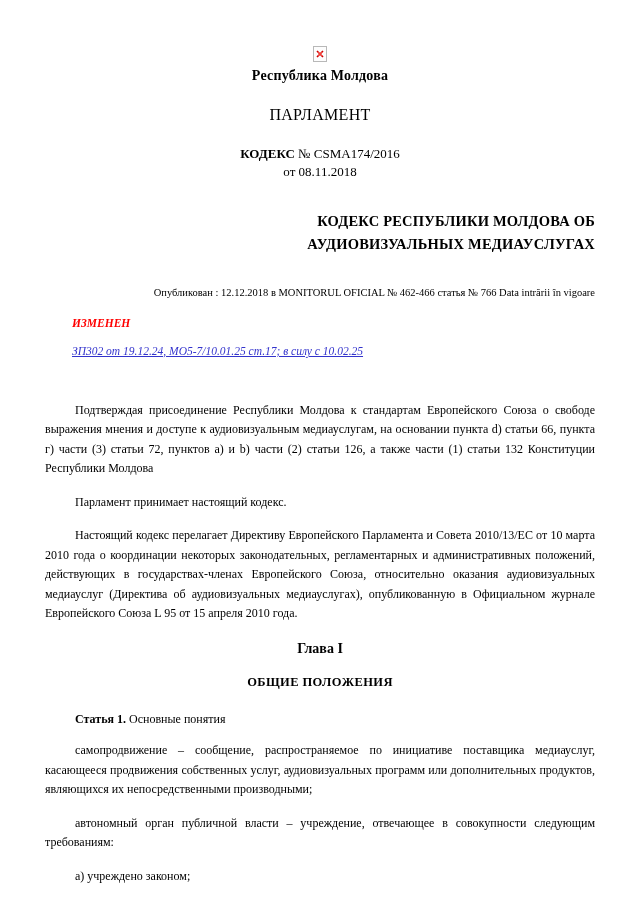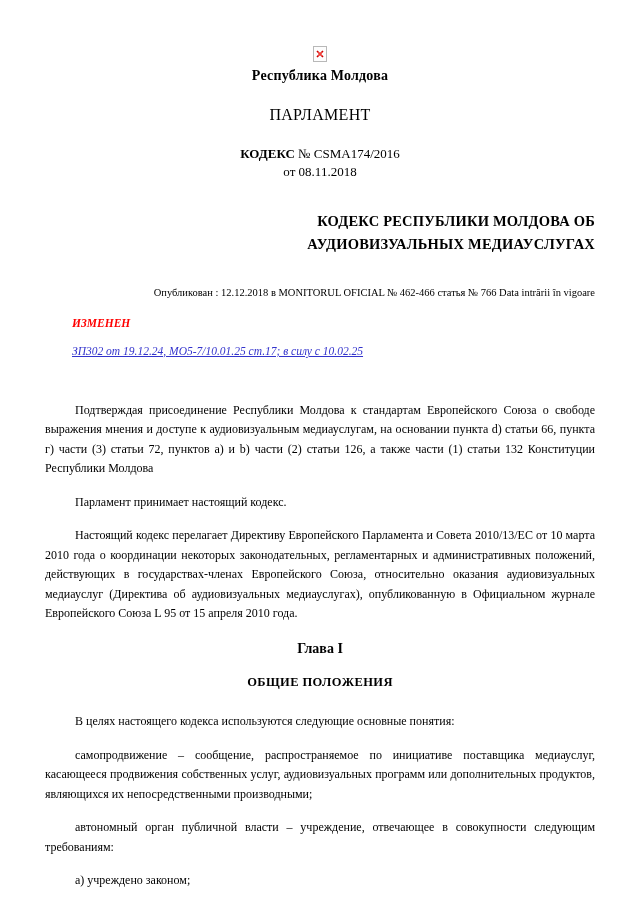--- a/index.html
+++ b/index.html
@@ -181,22 +181,24 @@
     <a href="#" style="color: rgb(51, 51, 204);">ЗП302 от 19.12.24, МО5-7/10.01.25 ст.17; в силу с 10.02.25</a>
   </div>
 
   <p class="body">Подтверждая присоединение Республики Молдова к стандартам Европейского Союза о свободе выражения мнения и доступе к аудиовизуальным медиауслугам, на основании пункта d) статьи 66, пункта г) части (3) статьи 72, пунктов a) и b) части (2) статьи 126, а также части (1) статьи 132 Конституции Республики Молдова</p>
   <p class="body">Парламент принимает настоящий кодекс.</p>
   <p class="body last-para">Настоящий кодекс перелагает Директиву Европейского Парламента и Совета 2010/13/ЕС от 10 марта 2010 года о координации некоторых законодательных, регламентарных и административных положений, действующих в государствах-членах Европейского Союза, относительно оказания аудиовизуальных медиауслуг (Директива об аудиовизуальных медиауслугах), опубликованную в Официальном журнале Европейского Союза L 95 от 15 апреля 2010 года.</p>
 
   <div class="chapter">Глава I</div>
   <div class="chapter-title">ОБЩИЕ ПОЛОЖЕНИЯ</div>
 
-
-  <p class="body">В целях настоящего кодекса используются следующие основные понятия:</p>
+  <div class="article-head">
+    <b>Статья 1.</b><span>&nbsp;</span><span>Основные понятия</span>
+  </div>
+
 
   <p class="body">
     <span class="term">самопродвижение</span><span> – сообщение, распространяемое по инициативе поставщика медиауслуг, касающееся продвижения собственных услуг, аудиовизуальных программ или дополнительных продуктов, являющихся их непосредственными производными;</span>
   </p>
 
   <p class="body">
     <span class="term">автономный орган публичной власти</span><span> – учреждение, отвечающее в совокупности следующим требованиям:</span>
   </p>
 
   <p class="item">а) учреждено законом;</p>

